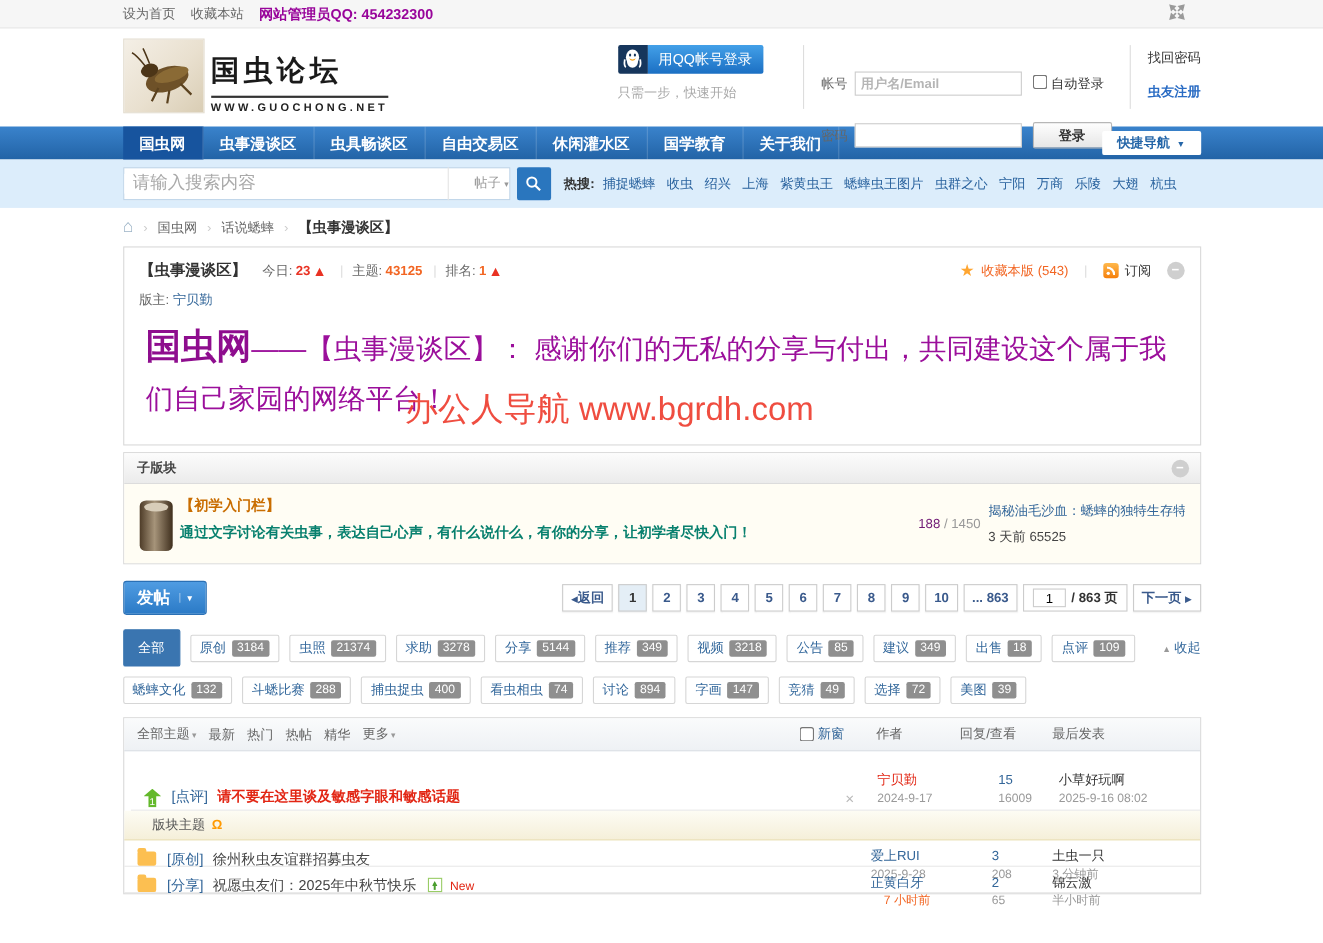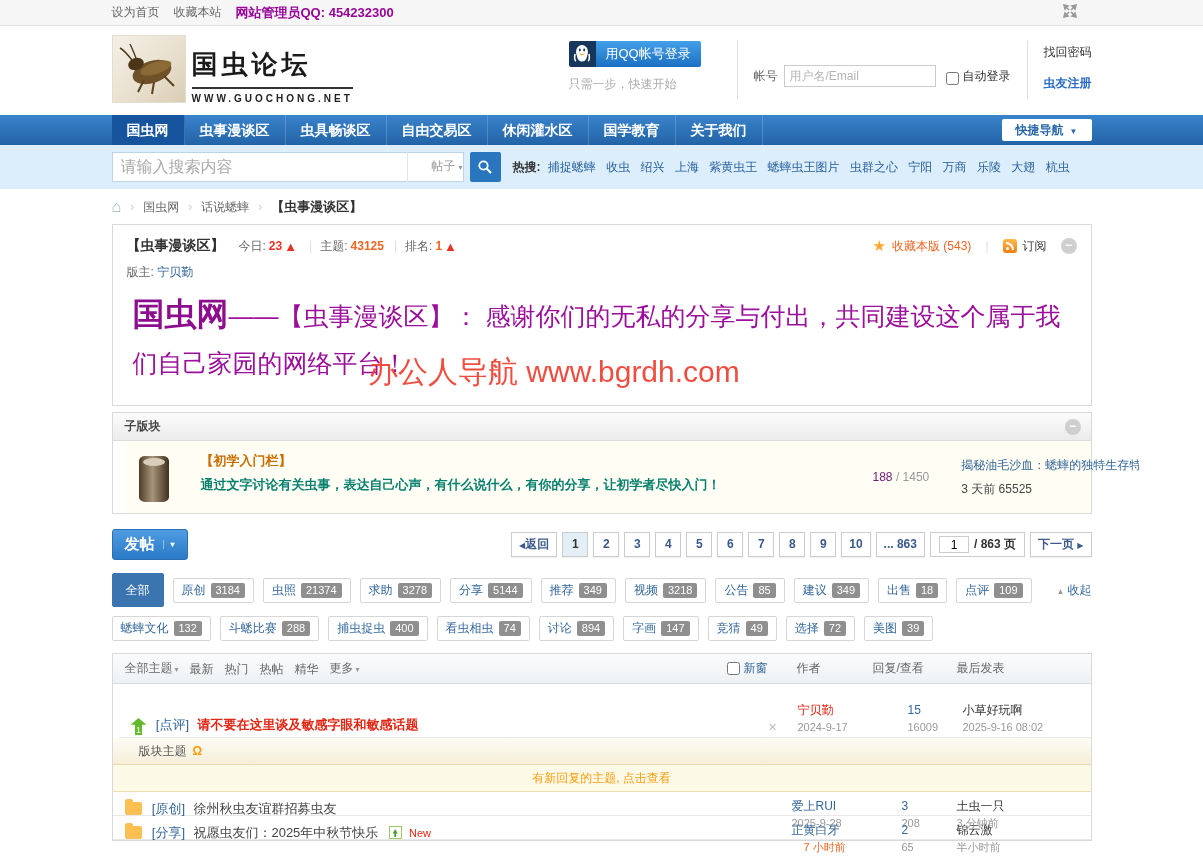--- a/index.html
+++ b/index.html
@@ -26,23 +26,23 @@
   .logo-url { font-size:10px; font-weight:bold; color:#222; letter-spacing:3px; }
   .login-cluster { display:flex; gap:16px; margin-top:15px; align-items:flex-start; }
   .qq-block { width:152px; }
   .qq-row { display:flex; }
   .qq-icon { width:27px; height:26px; background:#16365c; border-radius:2px 0 0 2px; display:flex; align-items:center; justify-content:center; }
   .qq-btn { height:26px; line-height:26px; padding:0 10px; background:linear-gradient(#43a0e8,#1b6fc3); color:#fff; font-size:13px; border-radius:0 2px 2px 0; cursor:pointer; white-space:nowrap; }
   .qq-hint { color:#a9a9a9; margin-top:9px; }
   .vdiv { width:1px; height:58px; background:#ddd; }
   .lform .frow { display:flex; align-items:center; margin-bottom:7px;margin-top:24px; }
   .lform label { color:#666; margin-right:6px; }
-  .lform input[type=text],.lform input[type=password] { width:152px; height:22px; border:1px solid #ccc; padding:0 5px; font-size:12px; color:#333; }
+  .lform input[type=text],.lform input[type=password] { width:152px; height:22px; border:1px solid #ccc; padding:0 5px; font-size:12px; color:#333;font-weight:bold; }
   .lform input::placeholder { color:#b5b5b5; }
-  .autologin { display:flex; align-items:flex-end; margin-left:10px; color:#333; gap:4px; }
+  .autologin { display:flex; align-items:flex-start; margin-left:10px; color:#333; gap:4px; }
   .btn-login { width:72px; height:24px; margin-left:10px; background:linear-gradient(#fefefe,#e6e6e6); border:1px solid #b7b7b7; border-radius:2px; font-weight:bold; color:#333; cursor:pointer; font-size:12px; }
   .side-links { display:flex; flex-direction:column; gap:14px; padding-top:3px; }
   .find-pass { color:#333; }
   .reg { color:#2a6cc4; font-weight:bold; }
 
   
   .mainnav { height:30px; background:linear-gradient(#3a83cc,#2263a6); }
   .mainnav .wrap { display:flex; height:30px; }
   .nav-item { line-height:30px; padding:0 15px; color:#fff; font-weight:bold; font-size:14px; border-right:1px solid rgba(255,255,255,.18); }
   .nav-item.active { background:#17549e; }
@@ -94,21 +94,21 @@
   .f-mod a { color:#336699; }
   .announce { margin:12px 0 0 6px; line-height:42px; }
   .announce .head { font-size:32px; font-weight:bold; color:#8e0d8e; }
   .announce .body { font-size:25px; color:#9b0f9b; }
 
   .watermark { position:absolute; left:368px; top:352px; font-size:30px; color:rgba(238,62,48,.92); white-space:nowrap; z-index:30; }
 
   .sub-panel { margin-top:6px; }
   .sp-head { height:28px; line-height:27px; background:linear-gradient(#fcfcfc,#ebebeb); border-bottom:1px solid #dcdcdc; padding:0 10px 0 12px; font-weight:bold; color:#444; display:flex; align-items:center; }
   .sp-head .circle-btn { margin-left:auto; }
-  .sp-body { background:#fffdf4; padding:11px 14px; display:flex; gap:32px;margin-left:12px; }
+  .sp-body { background:#fffdf4; padding:11px 14px; display:flex; gap:7px; }
   .jar { width:30px; height:46px; border-radius:6px/5px; background:linear-gradient(90deg,#4e3c28,#a6947a 45%,#3f2f1d); position:relative; flex:none; margin-top:4px; }
   .jar:before { content:""; position:absolute; top:2px; left:4px; right:4px; height:8px; border-radius:50%; background:#d8cdb9; }
   .sp-txt { flex:1; }
   .sp-name { color:#c96d00; font-weight:bold; font-size:13px; }
   .sp-desc { color:#08806e; font-weight:bold; font-size:13px; line-height:20px; margin-top:5px; width:640px; }
   .sp-stats { width:100px; align-self:center; text-align:right; white-space:nowrap; }
   .sp-stats .n1 { color:#701a75; }
   .sp-stats .sep,.sp-stats .n2 { color:#999; }
   .sp-last { width:178px; align-self:center; }
   .sp-last a { color:#336699; display:block; white-space:nowrap; overflow:hidden; }
@@ -238,20 +238,25 @@
       </div>
       <div class="vdiv"></div>
       <div class="lform">
         <div class="frow">
           <label>帐号</label>
           <input type="text" placeholder="用户名/Email" style="">
           <span class="autologin">
             <input type="checkbox" style="">
             <span>自动登录</span>
           </span>
+        </div>
+        <div class="frow">
+          <label>密码</label>
+          <input type="password" style="">
+          <button class="btn-login">登录</button>
         </div>
       </div>
       <div class="vdiv"></div>
       <div class="side-links">
         <a class="find-pass">找回密码</a>
         <a class="reg">虫友注册</a>
       </div>
     </div>
   </div>
 </div>
@@ -508,21 +513,20 @@
       <span class="close-x">×</span>
       <span class="col col-author"><a class="red">宁贝勤</a><div class="l2">2024-9-17</div></span>
       <span class="col col-reply"><span class="n">15</span><div class="l2">16009</div></span>
       <span class="col col-last"><a>小草好玩啊</a><div class="l2">2025-9-16 08:02</div></span>
     </div>
 
     <div class="divider-bar">
       <span>版块主题</span><span class="refresh">Ω</span>
     </div>
 
-    <div class="notice-bar">有新回复的主题, 点击查看</div>
 
     <div class="t-row">
       <span class="folder"></span>
       <a class="tag">[原创]</a>
       <a class="t-title">徐州秋虫友谊群招募虫友</a>
       <span class="col col-author"><a>爱上RUI</a><div class="l2">2025-9-28</div></span>
       <span class="col col-reply"><span class="n">3</span><div class="l2">208</div></span>
       <span class="col col-last"><a>土虫一只</a><div class="l2">3 分钟前</div></span>
     </div>
 

